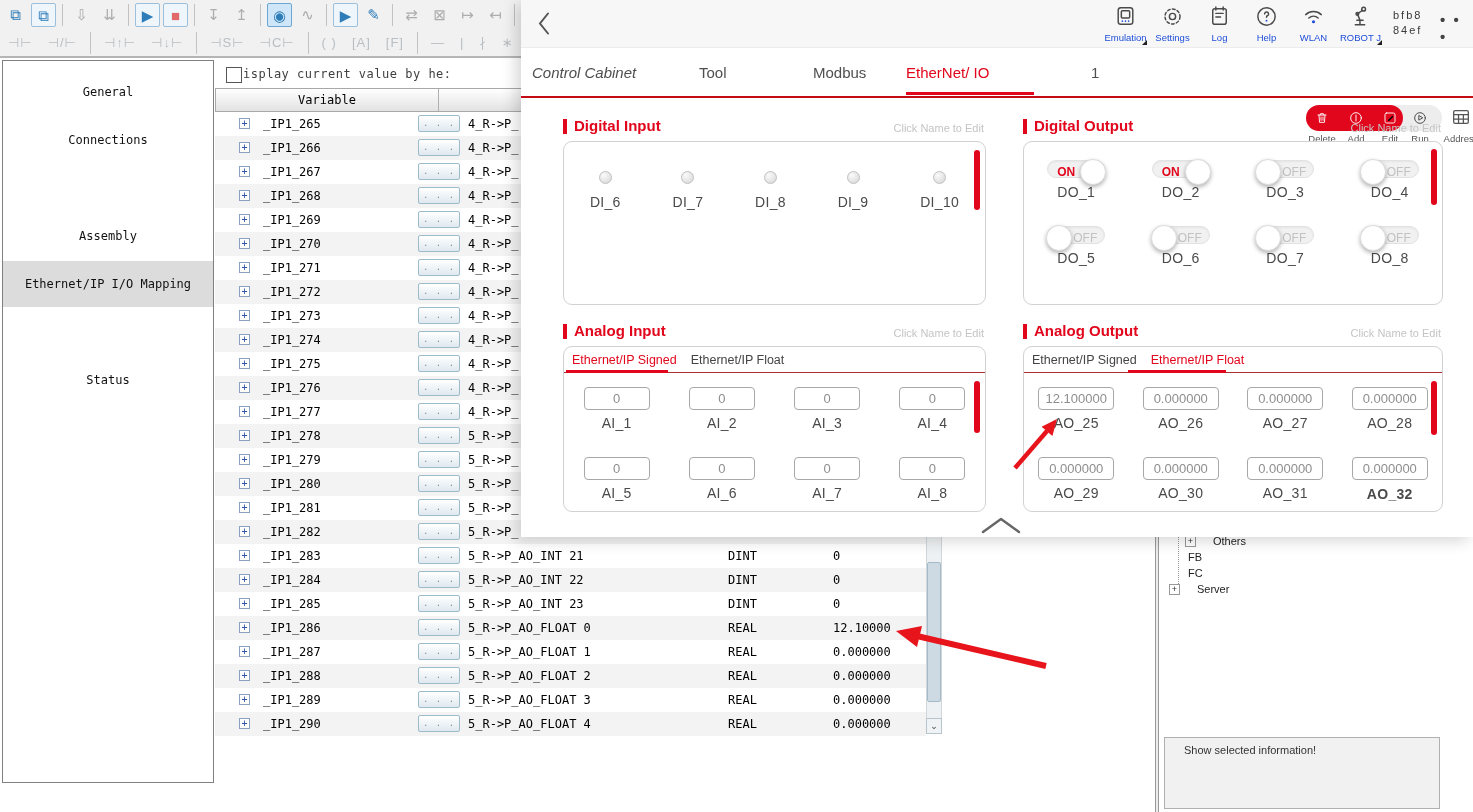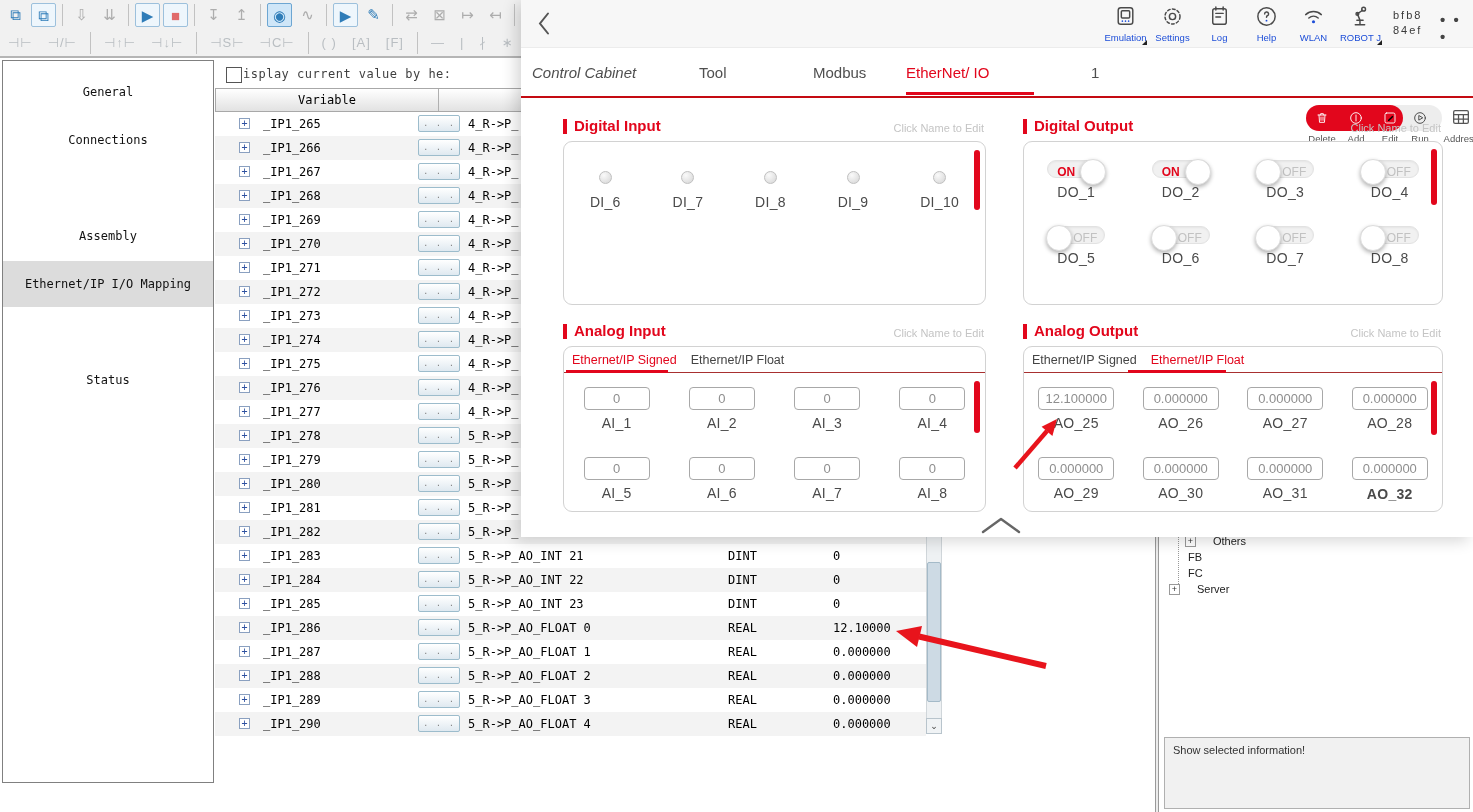--- a/index.html
+++ b/index.html
@@ -55,22 +55,22 @@
   .varrow{position:absolute;left:711px;top:658px;width:16px;height:16px;background:#f0f3f5;
           border:1px solid #b8c4cc;color:#444;font-size:9px;text-align:center;line-height:14px;box-sizing:border-box;}
 
   .vsplit{position:absolute;left:1155px;top:0;width:4px;height:812px;background:#ececec;
           border-left:1px solid #9a9a9a;border-right:1px solid #9a9a9a;box-sizing:border-box;}
   .treepane{position:absolute;left:1159px;top:0;width:314px;height:812px;background:#fff;}
   .tree-dotline{position:absolute;left:19px;top:528px;height:62px;border-left:1px dotted #999;}
   .titem{position:absolute;font-size:11px;color:#222;white-space:nowrap;}
   .texp{position:absolute;width:11px;height:11px;border:1px solid #999;background:#fff;color:#333;
         font-size:9px;line-height:9px;text-align:center;box-sizing:border-box;}
-  .infobox{position:absolute;left:5px;top:737px;width:306px;height:72px;background:#f1f1f1;
-           border:1px solid #b0b0b0;font-size:11px;color:#333;padding:6px 8px;box-sizing:border-box;}
+  .infobox{position:absolute;left:5px;top:737px;width:276px;height:72px;background:#f1f1f1;
+           border:1px solid #b0b0b0;font-size:11px;color:#333;padding:6px 19px;box-sizing:border-box;}
 
   
   .rapp{position:absolute;left:521px;top:0;width:952px;height:537px;background:#fff;z-index:10;
         box-shadow:-5px 4px 14px rgba(0,0,0,.16);}
   .rtop{position:absolute;left:0;top:0;width:100%;height:48px;background:#f7f7f7;border-bottom:1px solid #ececec;box-sizing:border-box;}
   .back{position:absolute;left:16px;top:10px;width:14px;height:27px;}
   .top-ic{position:absolute;top:4px;width:47px;text-align:center;color:#1d4ed8;}
   .top-ic .lbl{display:block;font-size:9.5px;margin-top:-1px;white-space:nowrap;overflow:hidden;}
   .caret{position:absolute;right:2px;bottom:-2px;width:0;height:0;border-left:5px solid transparent;
          border-bottom:5px solid #222;}

